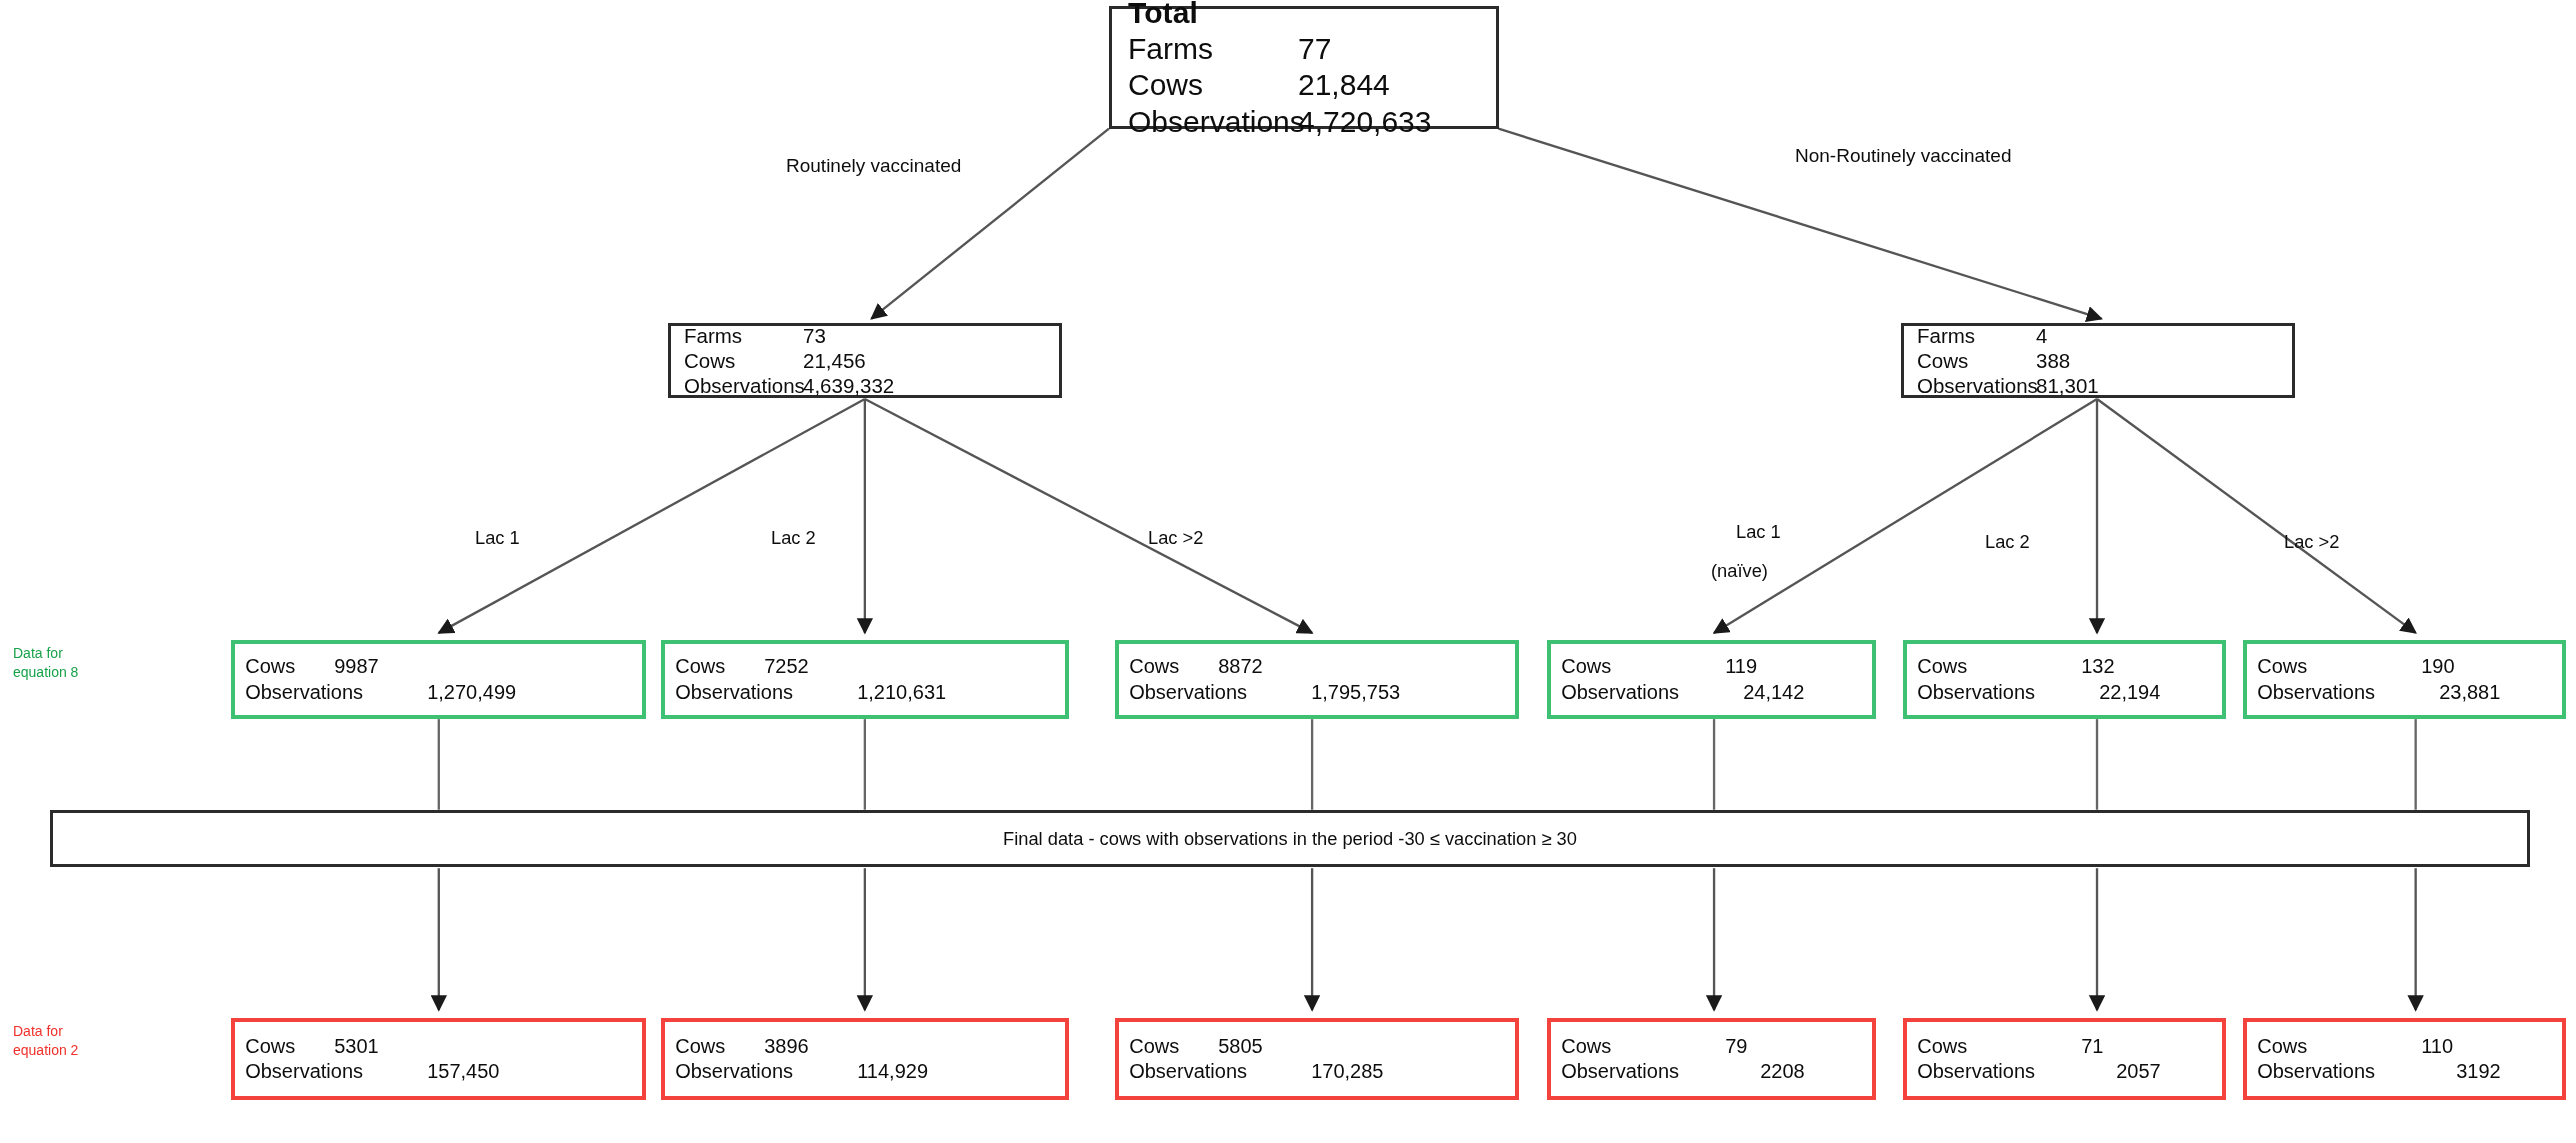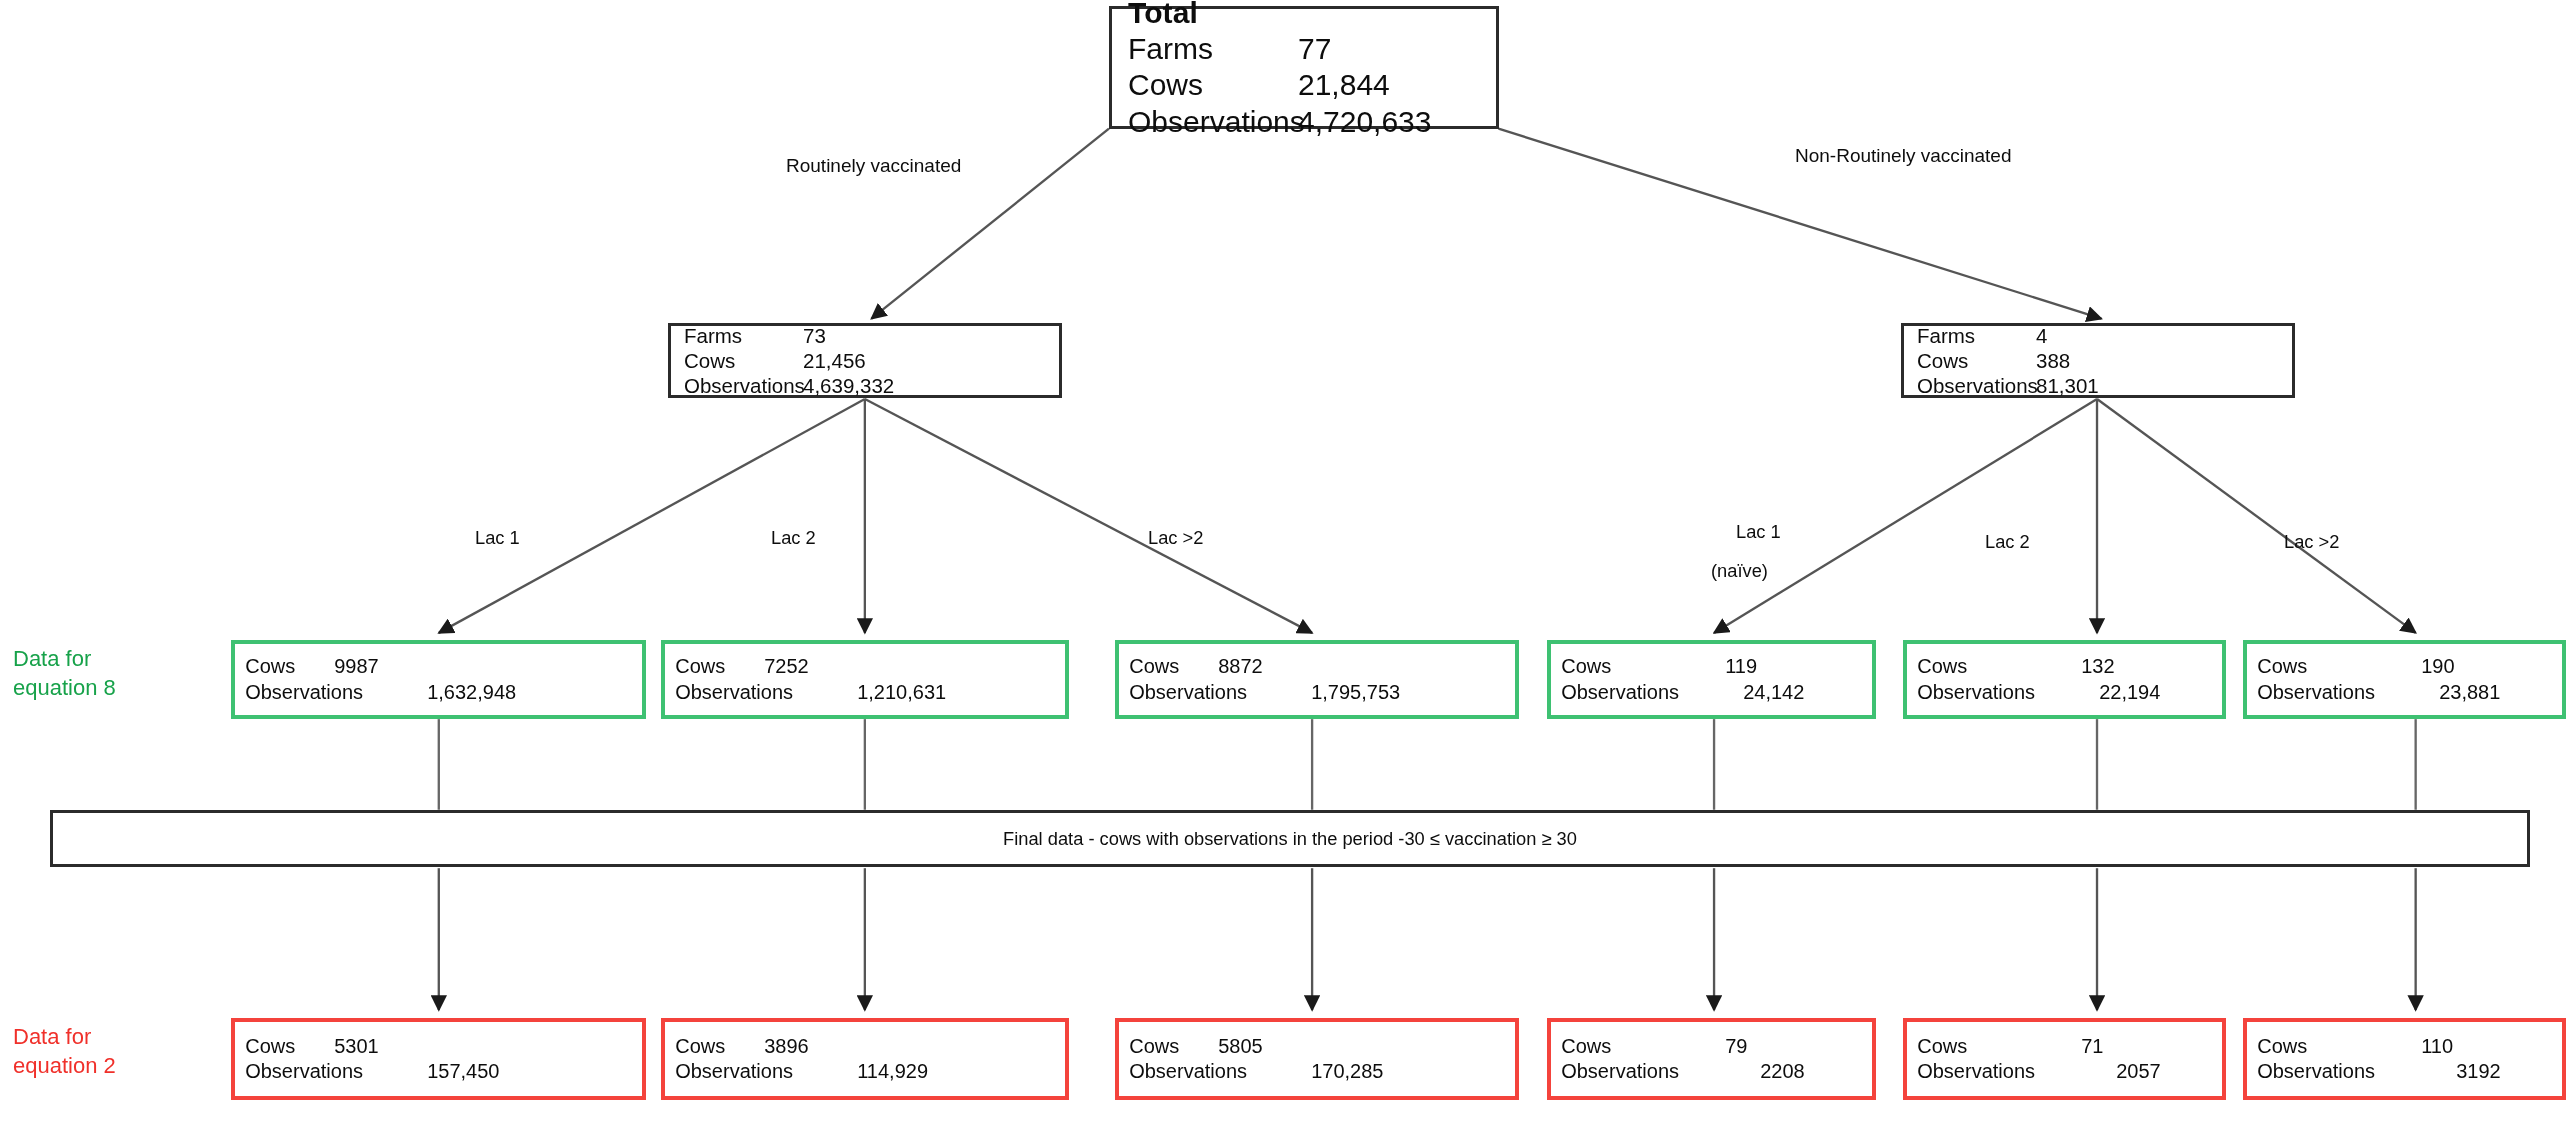--- a/index.html
+++ b/index.html
@@ -104,21 +104,21 @@
     align-items: center;
     justify-content: center;
   }
   #node-final .bar-text {
     font-size: 18.3px;
   }
 
   
   .side-caption {
     position: absolute;
-    font-size: 22px;
+    font-size: 14px;
     line-height: 1.33;
     white-space: nowrap;
   }
   #cap-eq1 { left: 13px; top: 644px; color: #17a24a; }
   #cap-eq2 { left: 13px; top: 1022px; color: #f0302a; }
 
   
   .edge-label {
     position: absolute;
     font-size: 19px;
@@ -233,21 +233,21 @@
     <div>equation 8</div>
   </div>
 
   <div class="node green eq1" style="left:231px; width:415px;">
     <div class="row">
       <span class="lbl" style="width:89px;">Cows</span>
       <span class="val">9987</span>
     </div>
     <div class="row">
       <span class="lbl" style="width:182px;">Observations</span>
-      <span class="val">1,632,948</span>
+      <span class="val">1,270,499</span>
     </div>
   </div>
 
   <div class="node green eq1" style="left:661px; width:408px;">
     <div class="row">
       <span class="lbl" style="width:89px;">Cows</span>
       <span class="val">7252</span>
     </div>
     <div class="row">
       <span class="lbl" style="width:182px;">Observations</span>

